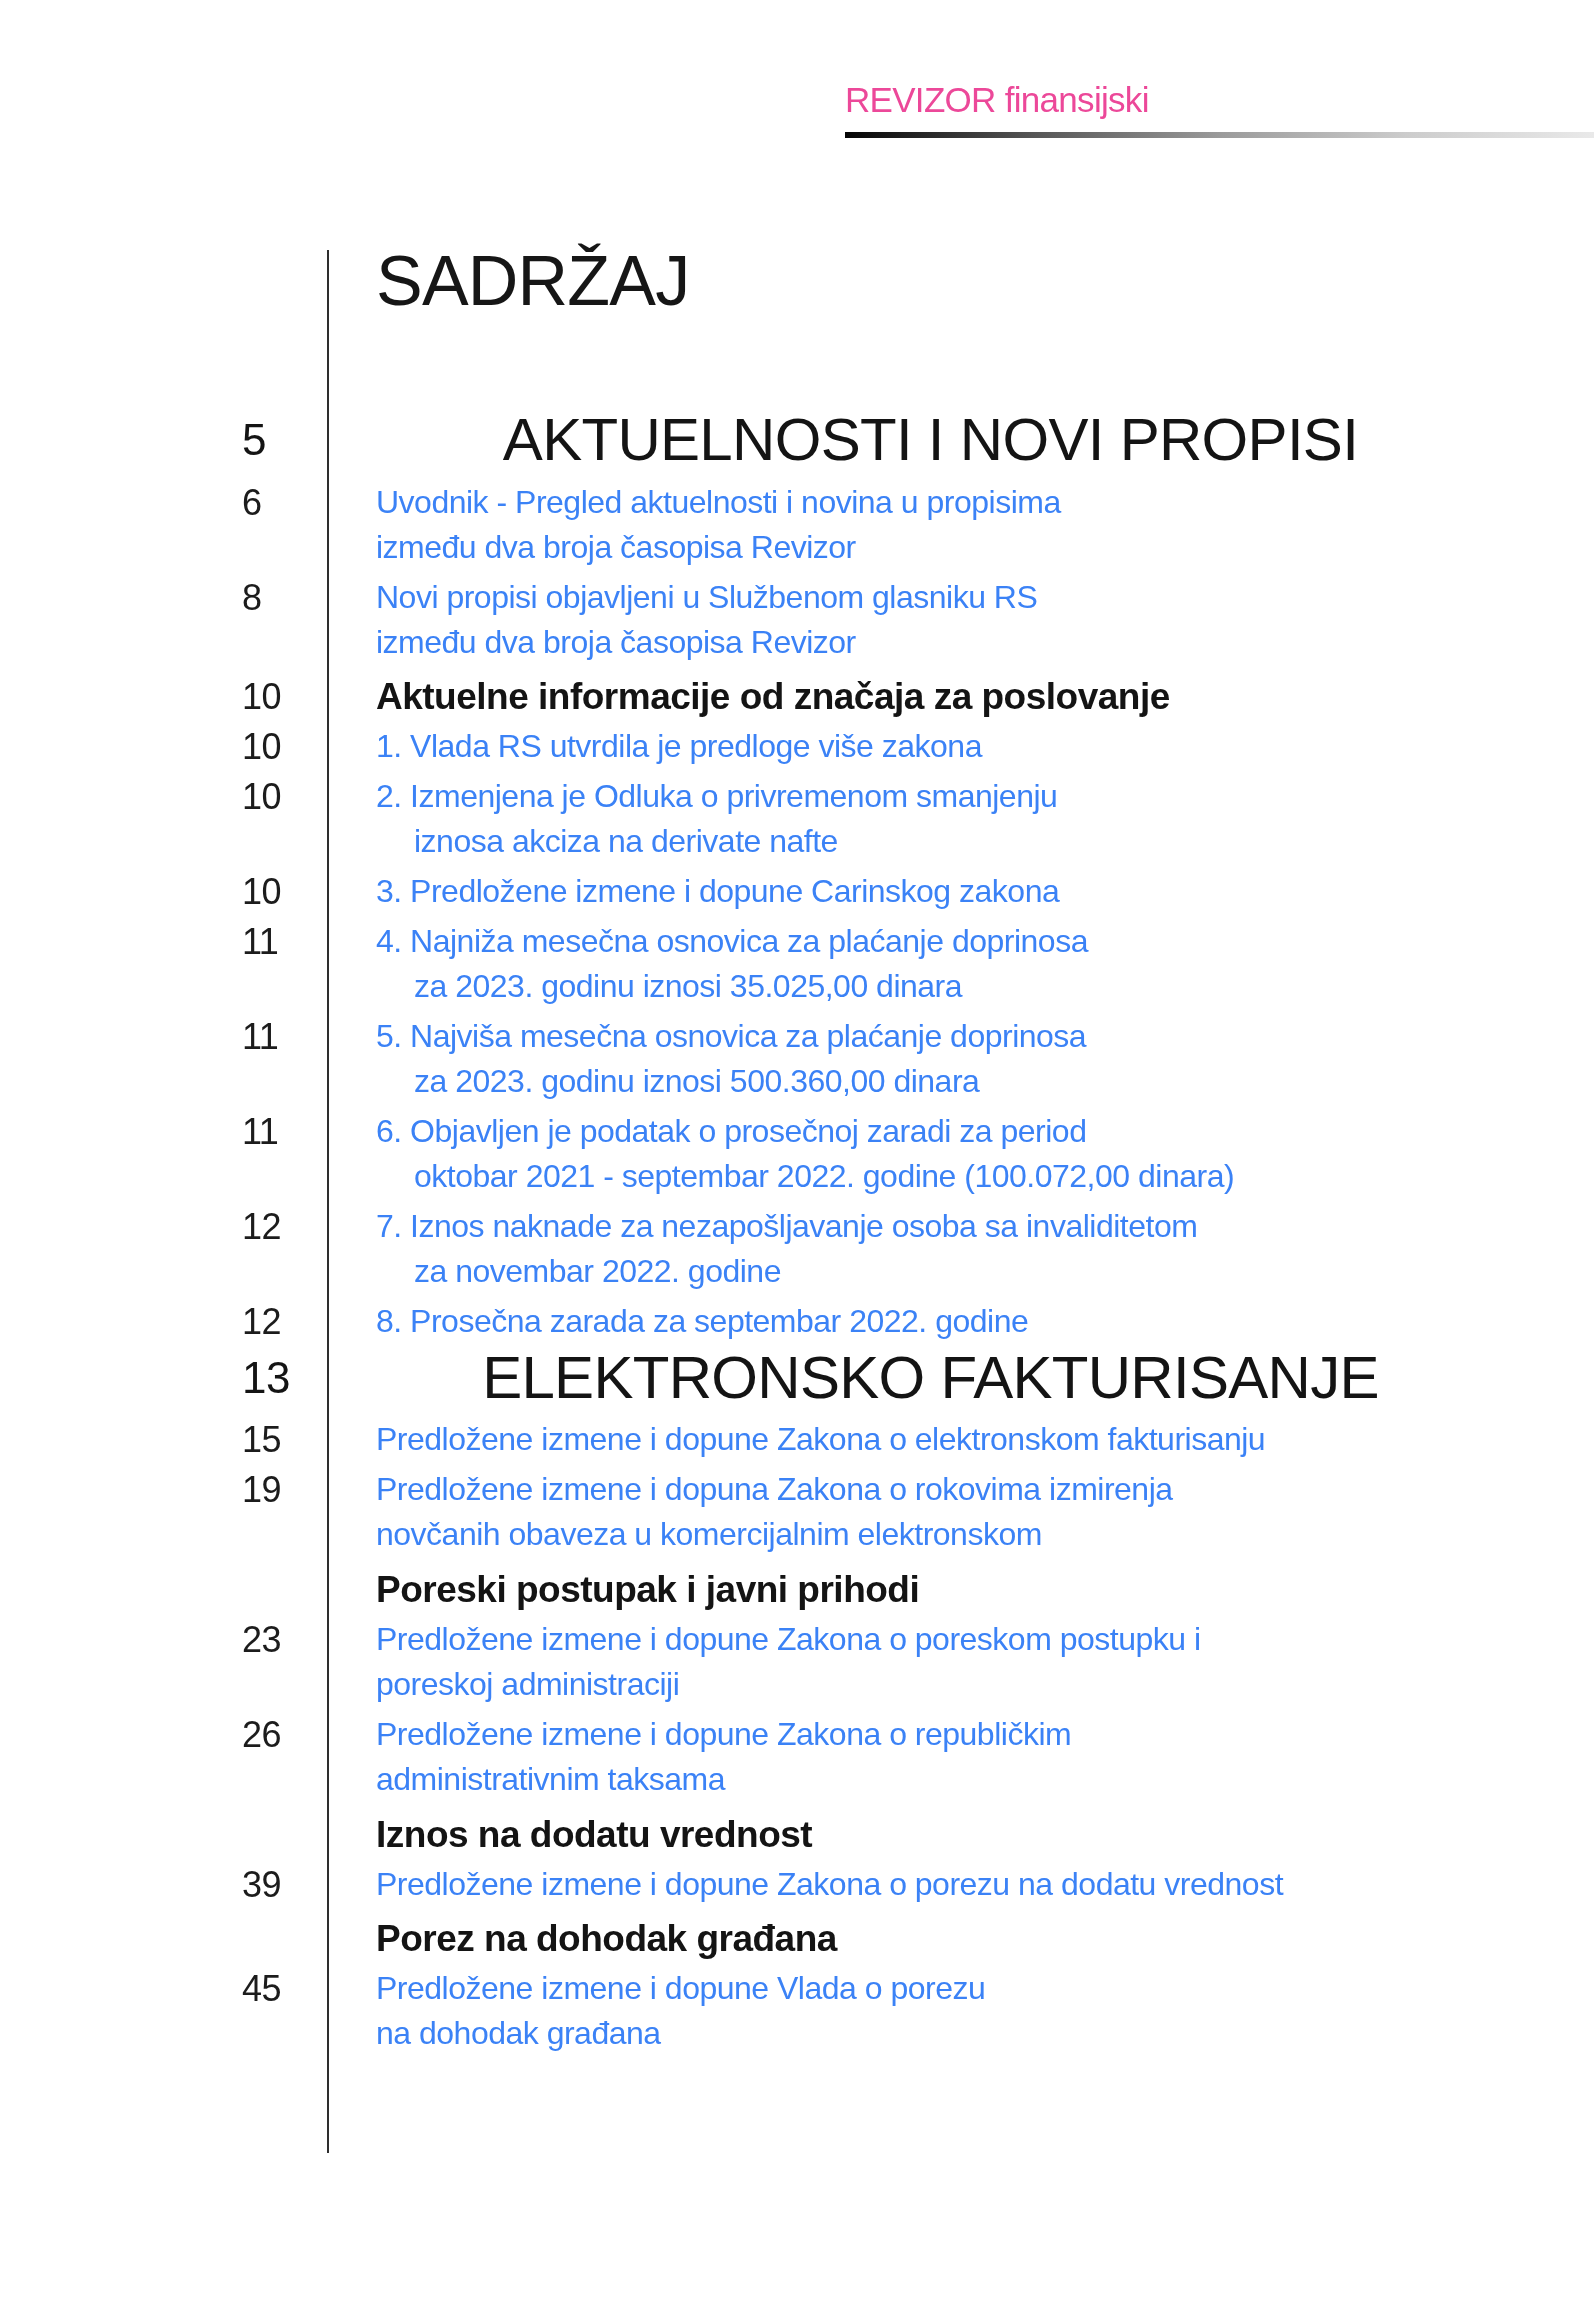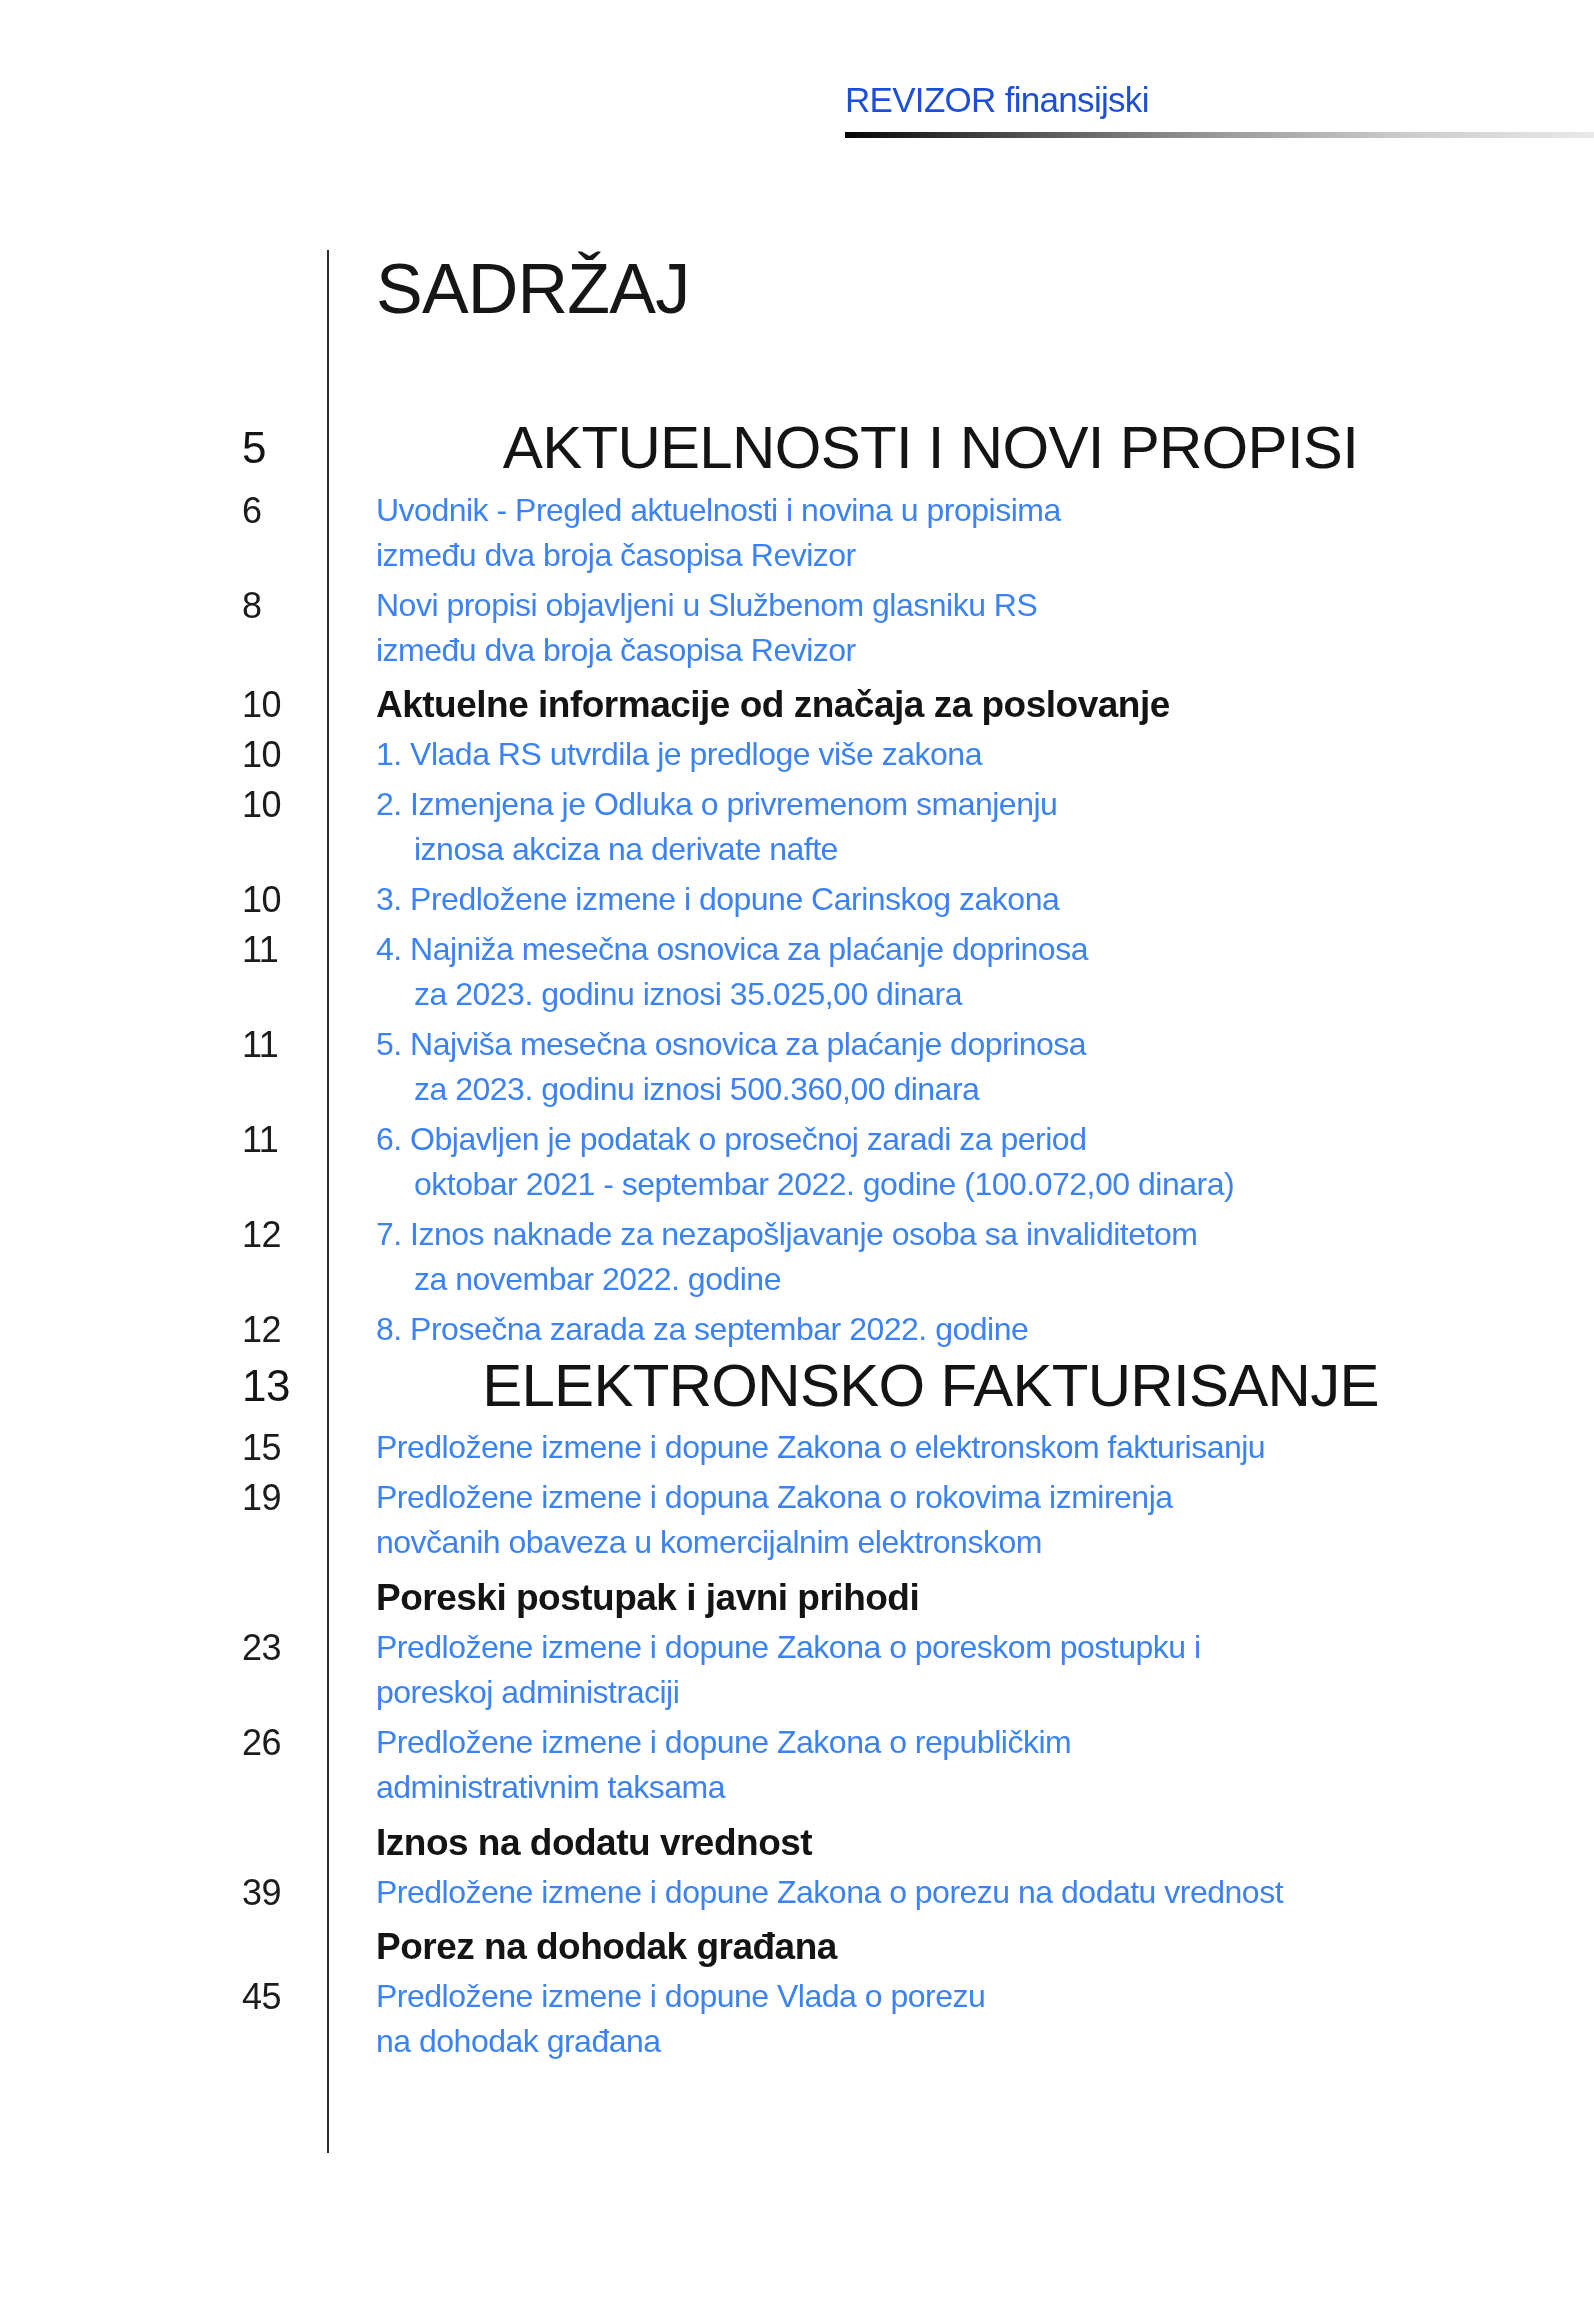--- a/index.html
+++ b/index.html
@@ -13,21 +13,21 @@
     overflow: hidden;
   }
 
   
   .header-title {
     position: absolute;
     left: 845px;
     top: 80px;
     font-size: 35px;
     letter-spacing: -0.7px;
-    color: #1d4ed8;
+    color: #ec4899;
     white-space: nowrap;
   }
   .header-rule {
     position: absolute;
     left: 845px;
     right: 0;
     top: 132px;
     height: 5.7px;
     background: linear-gradient(to right, #050505 0%, #555555 25%, #9a9a9a 50%, #cccccc 75%, #e9e9e9 100%);
   }
@@ -43,21 +43,21 @@
   }
 
   
   .toc {
     position: absolute;
     left: 242px;
     top: 242px;
     width: 1243px;
   }
   .toc-title {
-    margin: 8px 0 94px 134px;
+    margin: 0 0 94px 134px;
     font-size: 70px;
     font-weight: 400;
     letter-spacing: -0.8px;
     line-height: 78px;
     color: #161616;
     white-space: nowrap;
   }
   .row { display: flex; align-items: flex-start; margin-bottom: 4.9px; }
   .num {
     flex: none;

